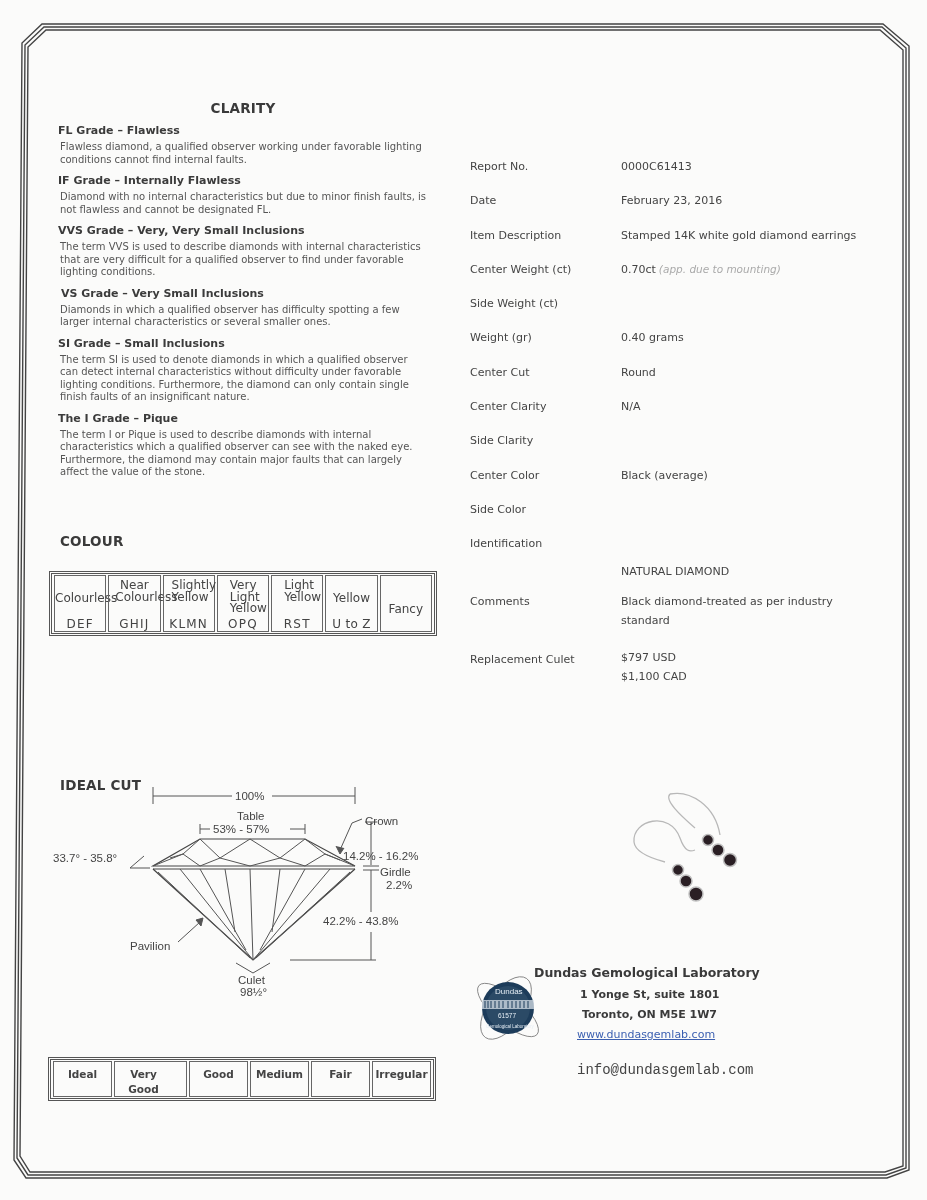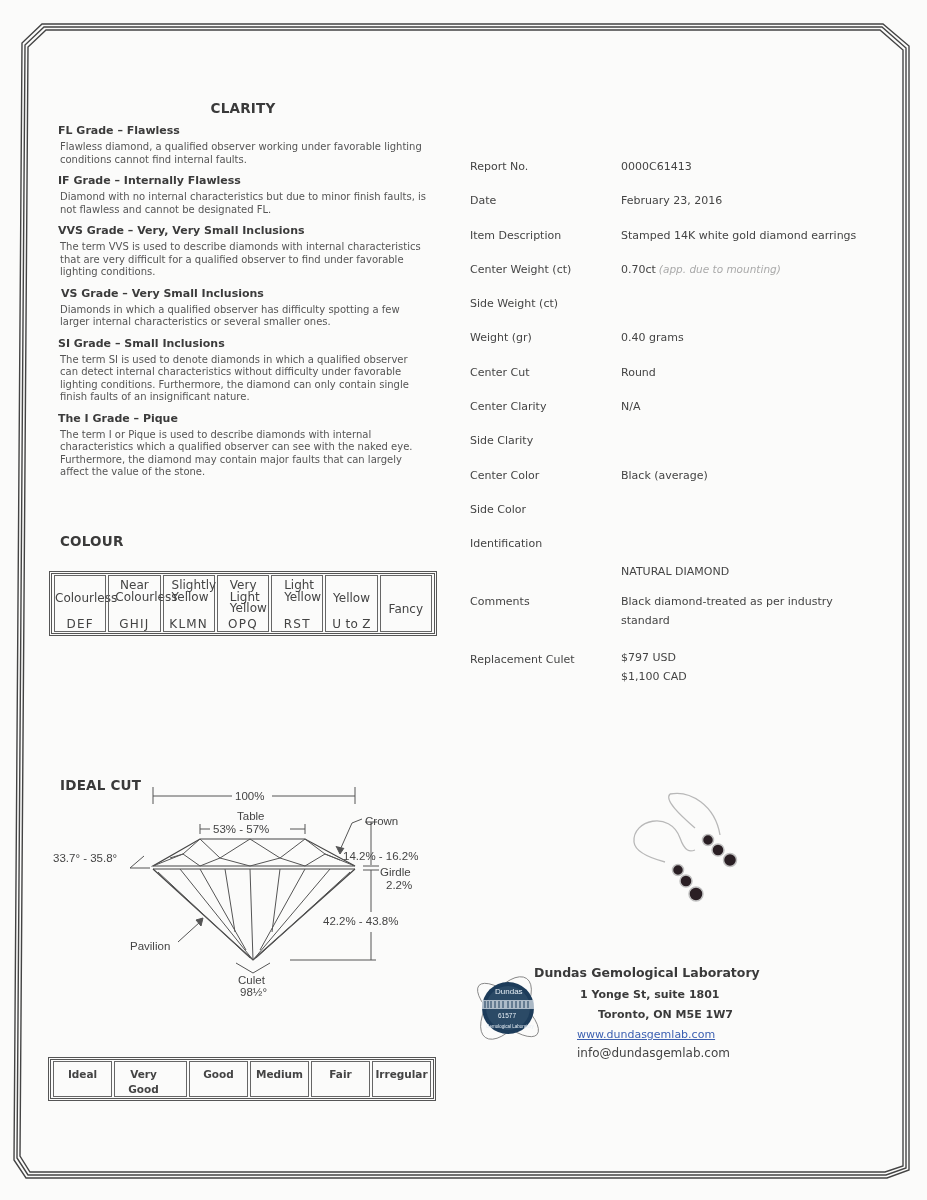--- a/index.html
+++ b/index.html
@@ -45,23 +45,23 @@
 
   
   .earrings { position: absolute; left: 620px; top: 790px; width: 120px; height: 130px; }
 
   
   .logo { position: absolute; left: 468px; top: 962px; width: 80px; height: 90px; }
   .lab { position: absolute; left: 534px; top: 965px; width: 260px; font-family: "DejaVu Sans", sans-serif; color: #3a3a3a; }
   .lab .lab-name { font-weight: bold; font-size: 12.5px; }
   .lab .addr { font-weight: bold; font-size: 11px; margin-top: 8px; }
   .lab .addr1 { padding-left: 46px; }
-  .lab .addr2 { padding-left: 64px; margin-top: 7px; }
+  .lab .addr2 { padding-left: 48px; margin-top: 7px; }
   .lab .web { font-size: 11px; margin-top: 7px; padding-left: 43px; color: #3b5fb0; text-decoration: underline; display: block; }
-  .lab .email { font-size: 12px; margin-top: 5px; padding-left: 43px; color: #444; }
+  .lab .email { font-size: 14px; margin-top: 21px; padding-left: 43px; color: #444; font-family: Liberation Mono, monospace; }
 </style>
 </head>
 <body>
 
 <svg class="frame" viewBox="0 0 927 1200" width="927" height="1200">
   <g fill="none" stroke="#444" stroke-width="1.4">
     <path d="M42 24 L883 24 L909 46 L909 1170 L887 1178 L26 1178 L14 1160 L22 43 Z" transform="translate(0,0)"></path>
     <path d="M44 27 L882 27 L906 48 L906 1168 L886 1175 L28 1175 L17 1158 L25 45 Z"></path>
     <path d="M46 30 L880 30 L903 50 L903 1166 L885 1172 L30 1172 L20 1156 L28 47 Z"></path>
   </g>

